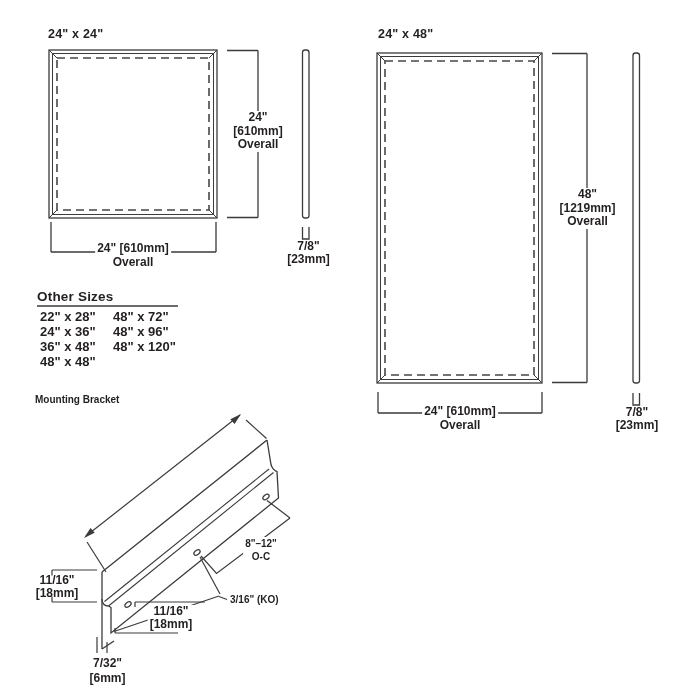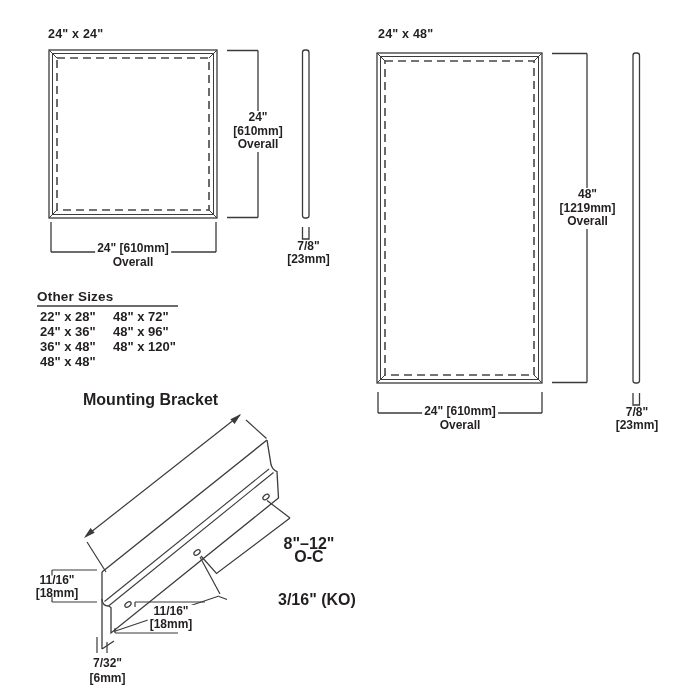--- a/index.html
+++ b/index.html
@@ -9,21 +9,21 @@
   .lbl{position:absolute;z-index:2;font-weight:700;font-size:12px;line-height:13px;
        color:#231f20;white-space:nowrap;}
   .ctr{transform:translateX(-50%);text-align:center;}
   .bgw{background:#ffffff;padding:0 2px;}
   .title{font-size:12.5px;letter-spacing:.2px;}
   .h-other{font-size:13.5px;letter-spacing:.2px;}
   .szcol div{line-height:15px;font-size:13px;}
   .lh135 div{line-height:13.5px;}
   .lh13 div{line-height:13px;}
   .lh15 div{line-height:15px;}
-  .f125{font-size:16px;margin-left:48px;}
+  .f125{font-size:10px;}
 </style>
 </head>
 <body>
 
 <div id="stage">
 
   <svg id="linework" width="700" height="700" viewBox="0 0 700 700">
 
     <g fill="none" stroke="#3b3b3d" stroke-width="1.3">
       <rect x="49" y="50" width="168" height="168"></rect>

